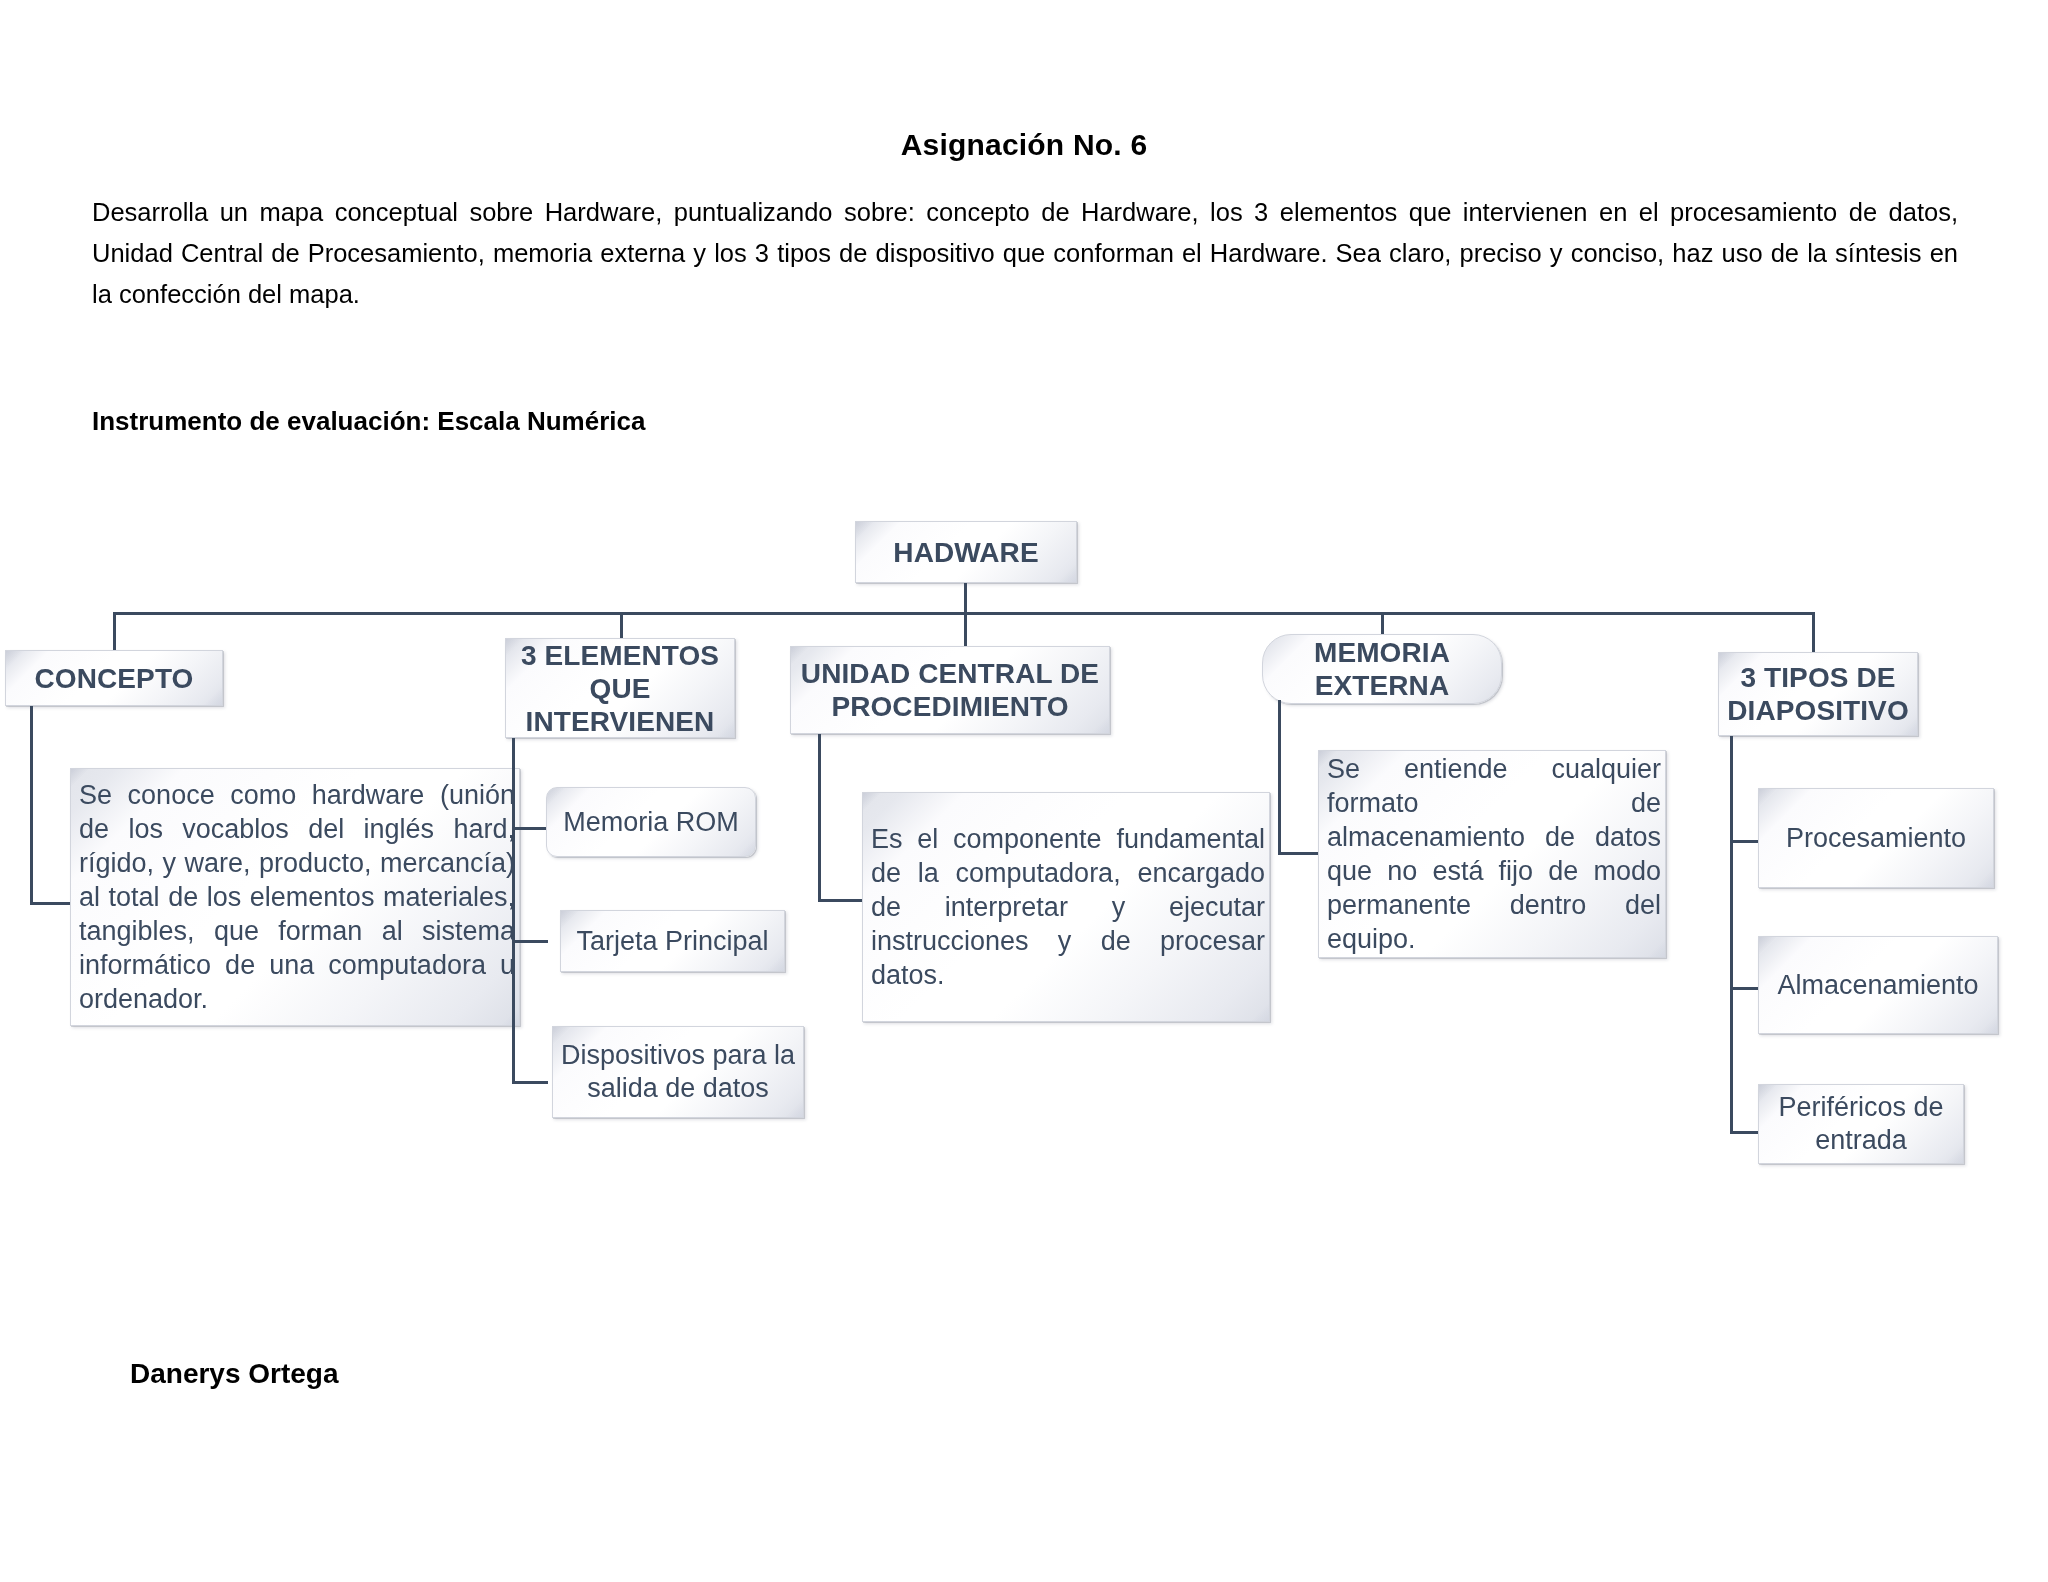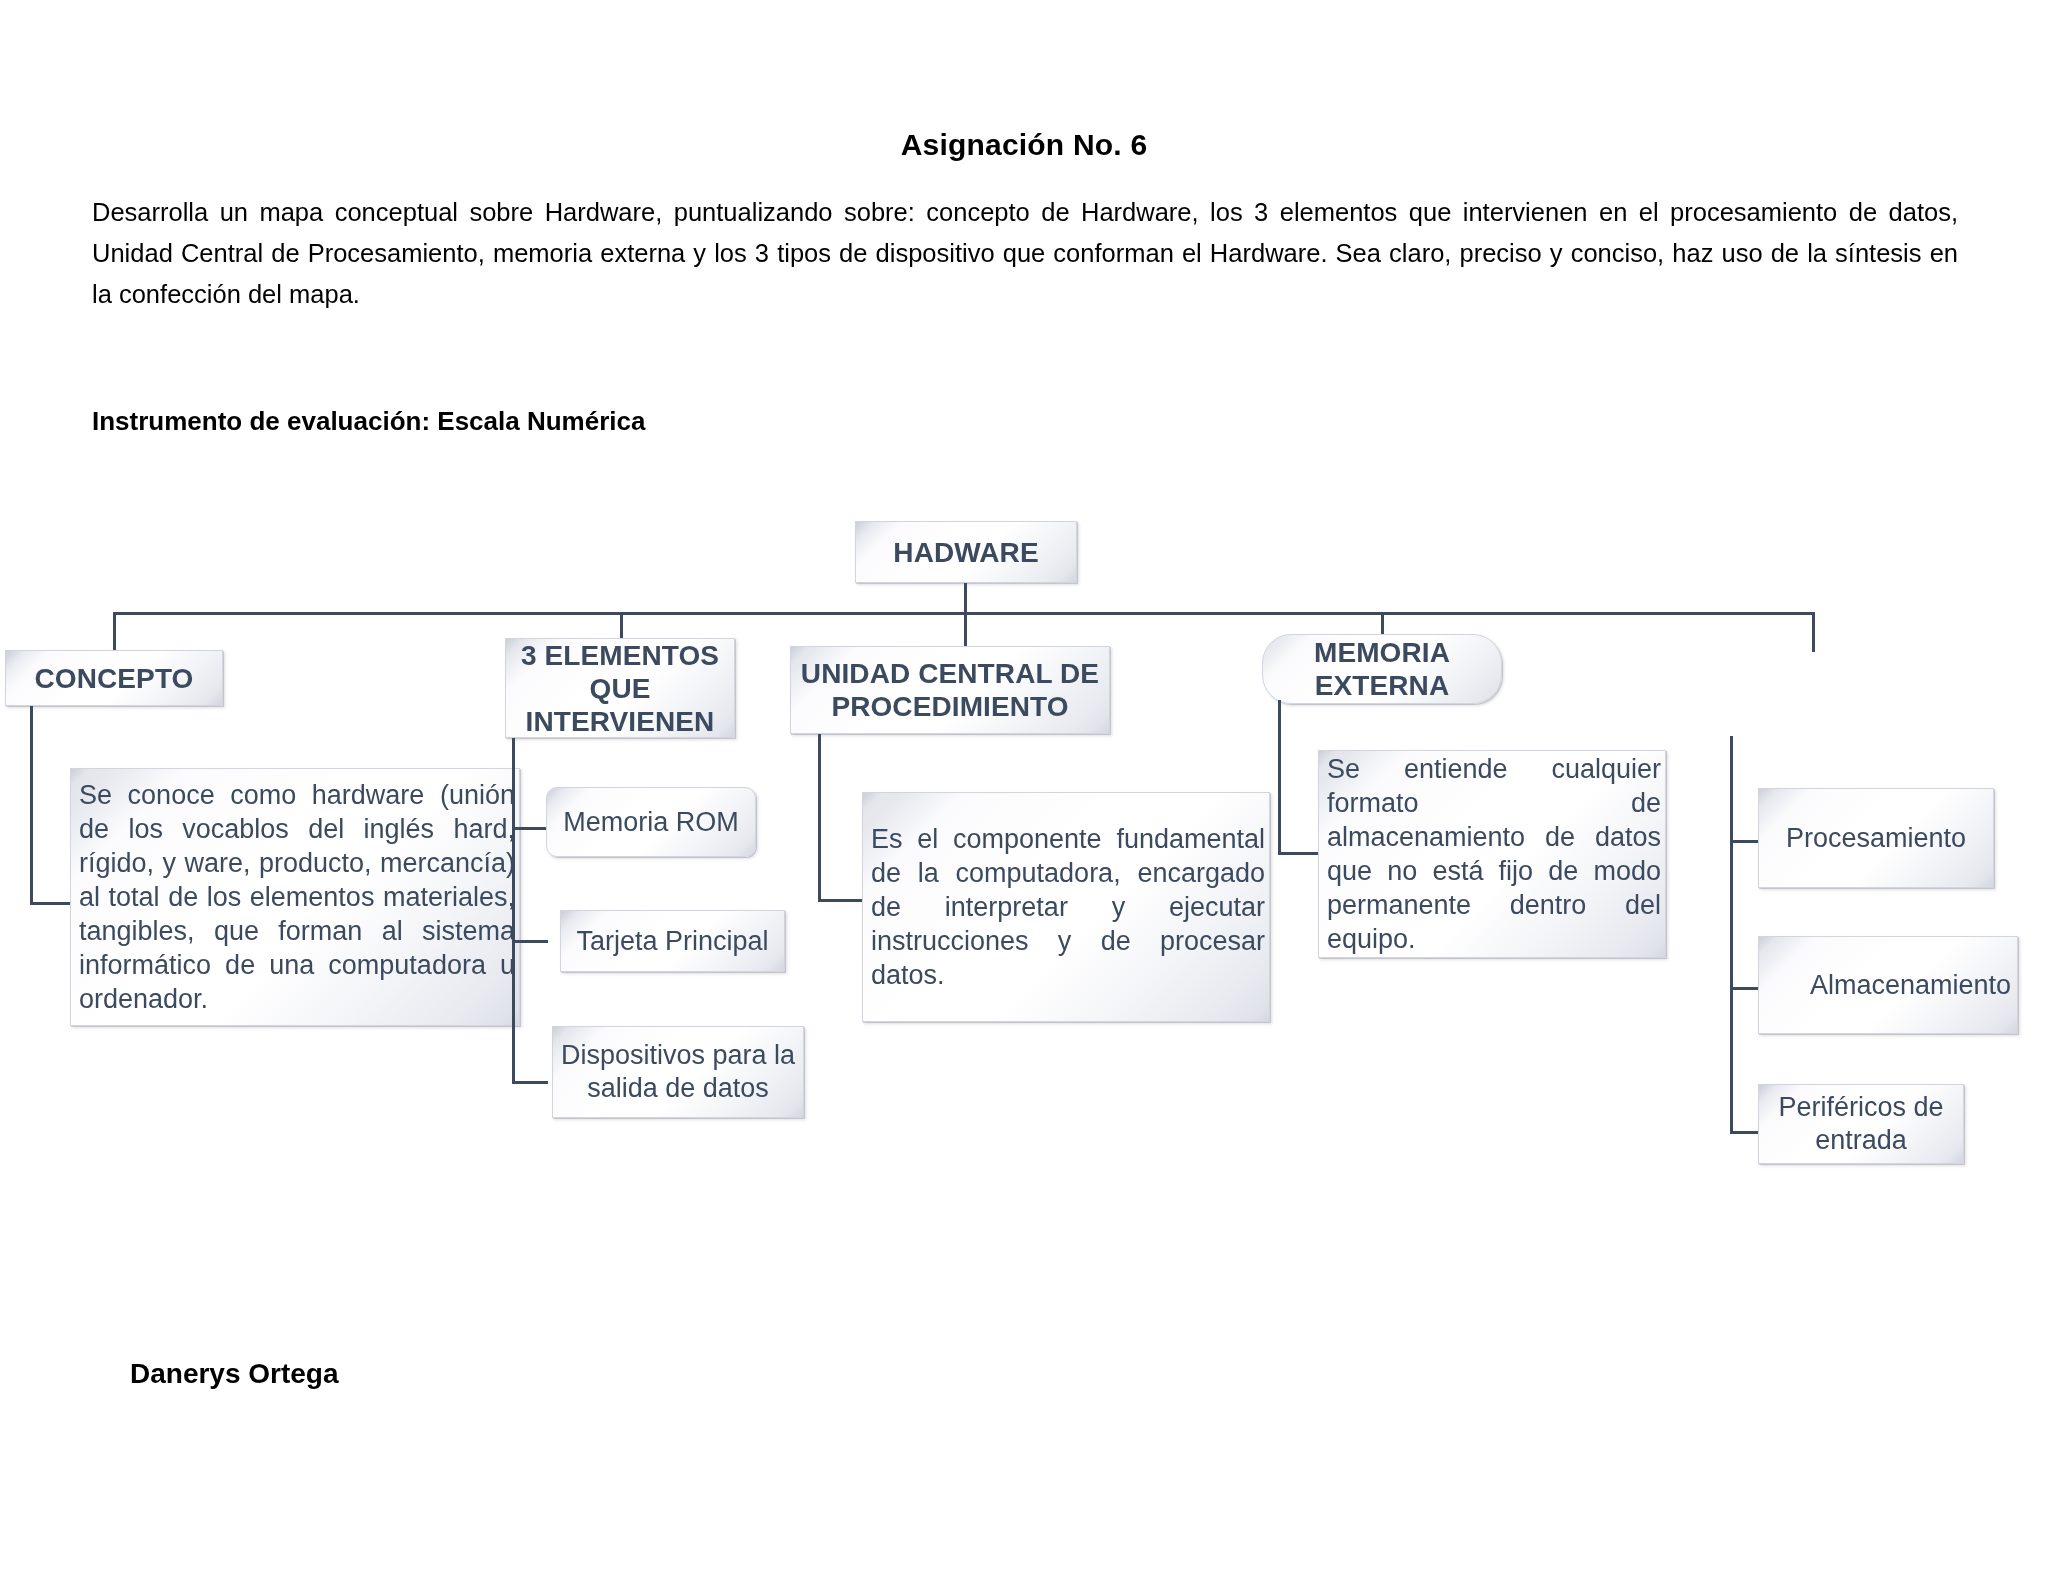--- a/index.html
+++ b/index.html
@@ -175,20 +175,23 @@
   </div>
 
   <div class="node heading" style="left:790px; top:646px; width:320px; height:88px;">
     <span class="node-text">UNIDAD CENTRAL DE PROCEDIMIENTO</span>
   </div>
 
   <div class="node heading" style="left:1262px; top:634px; width:240px; height:70px;border-radius:29px;">
     <span class="node-text">MEMORIA EXTERNA</span>
   </div>
 
+  <div class="node heading" style="left:1718px; top:652px; width:200px; height:84px;">
+    <span class="node-text">3 TIPOS DE DIAPOSITIVO</span>
+  </div>
 
   <div class="ln v" style="left:30px; top:706px; height:199px;"></div>
   <div class="ln h" style="left:30px; top:902px; width:42px;"></div>
 
   <div class="node body" style="left:70px; top:768px; width:450px; height:258px;">
     <span class="node-text">Se conoce como hardware (unión de los vocablos del inglés hard, rígido, y ware, producto, mercancía) al total de los elementos materiales, tangibles, que forman al sistema informático de una computadora u ordenador.</span>
   </div>
 
   <div class="ln v" style="left:512px; top:738px; height:345px;"></div>
   <div class="ln h" style="left:512px; top:827px; width:36px;"></div>
@@ -223,21 +226,21 @@
 
   <div class="ln v" style="left:1730px; top:736px; height:398px;"></div>
   <div class="ln h" style="left:1730px; top:840px; width:30px;"></div>
   <div class="ln h" style="left:1730px; top:987px; width:30px;"></div>
   <div class="ln h" style="left:1730px; top:1131px; width:30px;"></div>
 
   <div class="node leaf" style="left:1758px; top:788px; width:236px; height:100px;">
     <span class="node-text">Procesamiento</span>
   </div>
 
-  <div class="node leaf" style="left:1758px; top:936px; width:260px; height:98px;text-align:right;">
+  <div class="node leaf" style="left:1758px; top:936px; width:240px; height:98px;">
     <span class="node-text">Almacenamiento</span>
   </div>
 
   <div class="node leaf" style="left:1758px; top:1084px; width:206px; height:80px;">
     <span class="node-text">Periféricos de entrada</span>
   </div>
 
 </div>
 
 </body></html>

